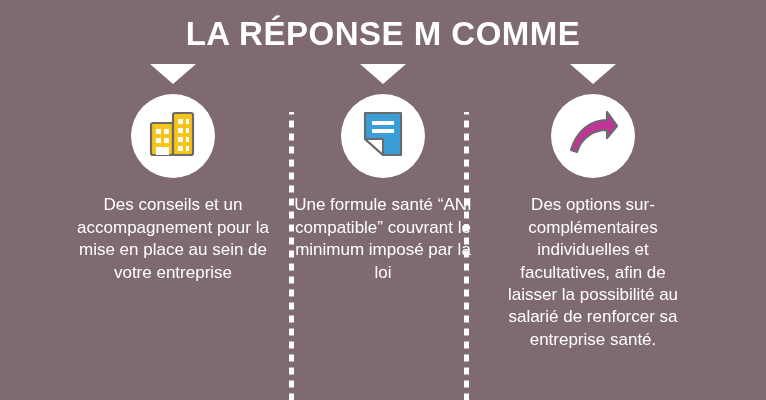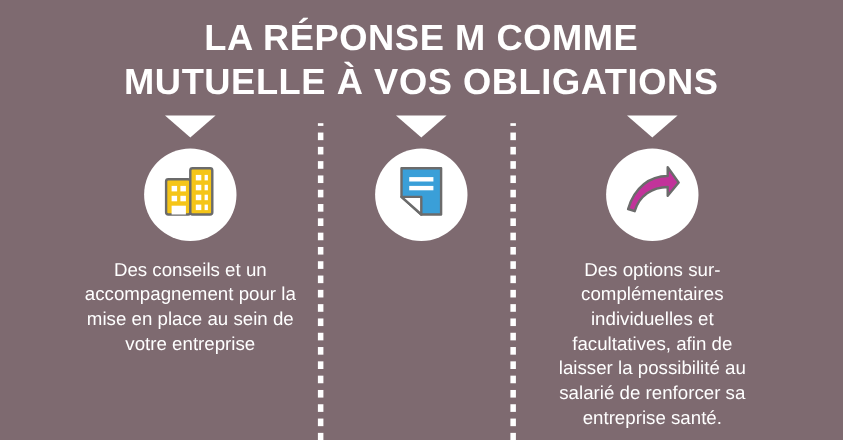--- a/index.html
+++ b/index.html
@@ -95,21 +95,20 @@
     pointer-events: none;
   }
 </style>
 </head>
 <body>
 
 <div id="infographic">
 
   <div class="title-block">
     <div class="title-line">LA RÉPONSE M COMME</div>
-    <div class="title-line">MUTUELLE À VOS OBLIGATIONS</div>
   </div>
 
   <div class="dividers-wrap">
     <div class="divider" id="divider-1"></div>
     <div class="divider" id="divider-2"></div>
   </div>
 
   <div class="columns">
 
     <div class="column">
@@ -147,20 +146,21 @@
       <div class="icon-circle">
         <span>
           <svg width="48" height="50" viewBox="0 0 48 50" aria-hidden="true">
             <path d="M6 4 H42 V46 H24 L6 30 Z" fill="#3a9fd8" stroke="#6b6b6b" stroke-width="2.2" stroke-linejoin="round"></path>
             <path d="M6 30 H24 V46 Z" fill="#ffffff" stroke="#6b6b6b" stroke-width="2.2" stroke-linejoin="round"></path>
             <rect x="13" y="12" width="22" height="4" fill="#ffffff"></rect>
             <rect x="13" y="20" width="22" height="4" fill="#ffffff"></rect>
           </svg>
         </span>
       </div>
+      <div class="col-text">Une formule santé “ANI compatible” couvrant le minimum imposé par la loi</div>
     </div>
 
     <div class="column">
       <div class="arrow-down"></div>
       <div class="icon-circle">
         <span>
           <svg width="52" height="48" viewBox="0 0 52 48" aria-hidden="true">
             <path d="M4 40 C10 20 24 10 40 10 L40 2 L50 16 L40 28 L40 20 C26 20 14 28 10 42 Z" fill="#c2339a" stroke="#6b6b6b" stroke-width="2.2" stroke-linejoin="round"></path>
           </svg>
         </span>

